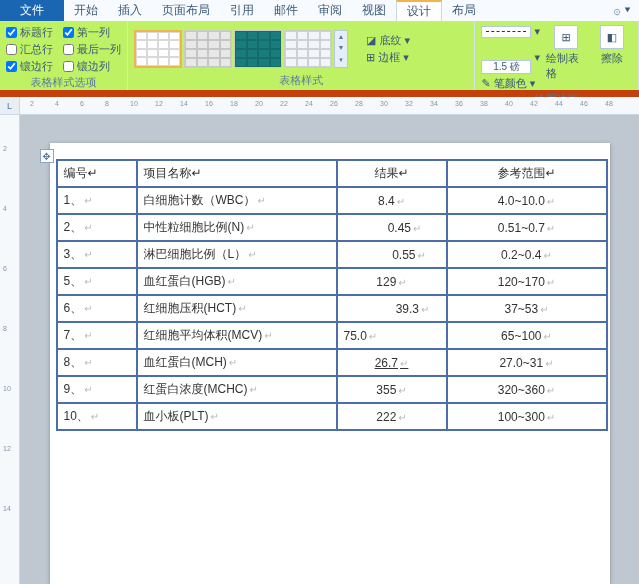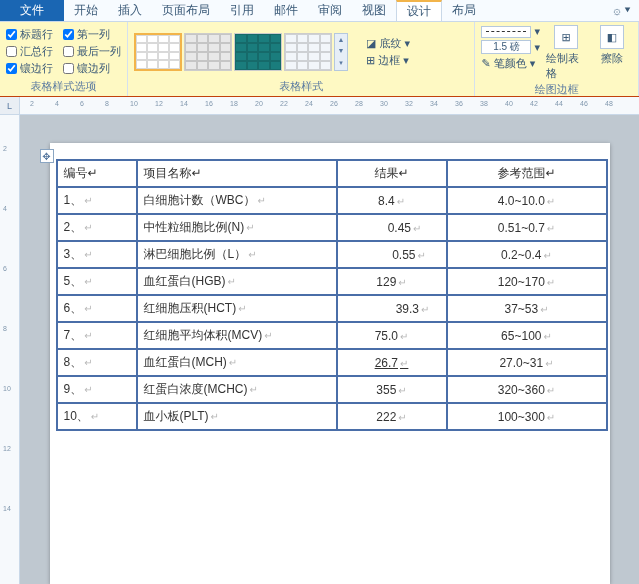--- a/index.html
+++ b/index.html
@@ -7,21 +7,21 @@
 
 
 .menubar { height: 22px; display: flex; align-items: stretch; background: #f7fbff; border-bottom: 1px solid #c9d8e8; font-size: 12px; }
 .menubar .file { background: #1a66b3; color: #fff; padding: 3px 20px; display: flex; align-items: center; }
 .menubar .tab { padding: 3px 10px; display: flex; align-items: center; color: #3b5a78; cursor: pointer; }
 .menubar .tab.active { background: #fff; border: 1px solid #c9d8e8; border-bottom: none; border-top: 2px solid #f2b44a; }
 .menubar .spacer { flex: 1; }
 .menubar .help { padding: 3px 8px; color: #3b5a78; }
 
 
-.ribbon { height: 75px; background: #fef9c3; border-bottom: 1px solid #c2410c; display: flex; }
+.ribbon { height: 75px; background: #bef264; border-bottom: 7px solid #c2410c; display: flex; }
 .group { border-right: 1px solid #d5e1ee; display: flex; flex-direction: column; padding: 3px 6px 1px 6px; }
 .group-body { flex: 1; display: flex; align-items: center; gap: 6px; }
 .group-label { text-align: center; font-size: 11px; color: #5a7aa0; padding: 1px 0; }
 
 
 .tso { display: grid; grid-template-columns: auto auto; gap: 2px 10px; }
 .tso label { display: flex; align-items: center; gap: 3px; color: #3b5a78; font-size: 11px; }
 .tso input { width: 11px; height: 11px; }
 
 
@@ -36,21 +36,21 @@
 .gallery-more { width: 14px; height: 38px; border: 1px solid #b5c8dd; background: #e6eef7; display:flex; flex-direction:column; justify-content:space-around; align-items:center; }
 .gallery-more span { font-size: 7px; color: #5a7aa0; }
 .shading-btn { display: flex; align-items: center; gap: 3px; color: #3b5a78; font-size: 11px; margin-left: 6px; }
 
 
 .bgroup { display: flex; gap: 6px; align-items: flex-start; }
 .bcol { display: flex; flex-direction: column; gap: 2px; font-size: 11px; color: #3b5a78; }
 .bcol .row { display: flex; align-items: center; gap: 3px; }
 .line-sample { width: 50px; height: 12px; border: 1px solid #b5c8dd; background: #fff; display:flex; align-items:center; justify-content:center; }
 .line-sample::after { content:""; width: 40px; height: 0; border-top: 1px dashed #333; }
-.size-sample { width: 50px; height: 14px; border: 1px solid #b5c8dd; background:#fff; display:flex; align-items:center; justify-content:center; font-size:10px; }
+.size-sample { width: 50px; height: 14px; border: 1px solid #b5c8dd; background:#fff; display:flex; align-items:center; justify-content:center; font-size:10px;margin-top:20px; }
 .pen-color { display:flex; align-items:center; gap:3px; }
 .big-btn { display:flex; flex-direction:column; align-items:center; gap:2px; font-size:11px; color:#3b5a78; width:40px; }
 .big-btn .icon { width: 24px; height: 24px; border:1px solid #b5c8dd; background:#fff; display:flex; align-items:center; justify-content:center; }
 
 
 .ruler-wrap { position: relative; height: 18px; background: #e9eef4; border-bottom: 1px solid #c9d8e8; display:flex; }
 .ruler-corner { width: 20px; height: 18px; border-right: 1px solid #c9d8e8; display:flex; align-items:center; justify-content:center; font-size:9px; color:#5a7aa0; }
 .hruler { flex:1; position:relative; background:#f6f9fc; overflow:hidden; }
 .vruler { width: 20px; background:#f6f9fc; border-right:1px solid #c9d8e8; position:relative; }
 .page-area { display:flex; height: calc(584px - 22px - 75px - 18px); }
@@ -317,21 +317,21 @@
             </tr>
             <tr>
               <td class="cell">6、<span class="mark">↵</span></td>
               <td class="cell">红细胞压积(HCT)<span class="mark">↵</span></td>
               <td class="cell" style="text-align: center; padding-left: 48px;">39.3<span class="mark">↵</span></td>
               <td class="cell" style="text-align: center;">37~53<span class="mark">↵</span></td>
             </tr>
             <tr>
               <td class="cell">7、<span class="mark">↵</span></td>
               <td class="cell">红细胞平均体积(MCV)<span class="mark">↵</span></td>
-              <td class="cell" style="text-align: center; margin-top: 36px;">75.0<span class="mark">↵</span></td>
+              <td class="cell" style="text-align: left; margin-top: 36px;">75.0<span class="mark">↵</span></td>
               <td class="cell" style="text-align: center;">65~100<span class="mark">↵</span></td>
             </tr>
             <tr>
               <td class="cell">8、<span class="mark">↵</span></td>
               <td class="cell">血红蛋白(MCH)<span class="mark">↵</span></td>
               <td class="cell" style="text-align: center; text-decoration: underline;">26.7<span class="mark">↵</span></td>
               <td class="cell" style="text-align: center;">27.0~31<span class="mark">↵</span></td>
             </tr>
             <tr>
               <td class="cell">9、<span class="mark">↵</span></td>

